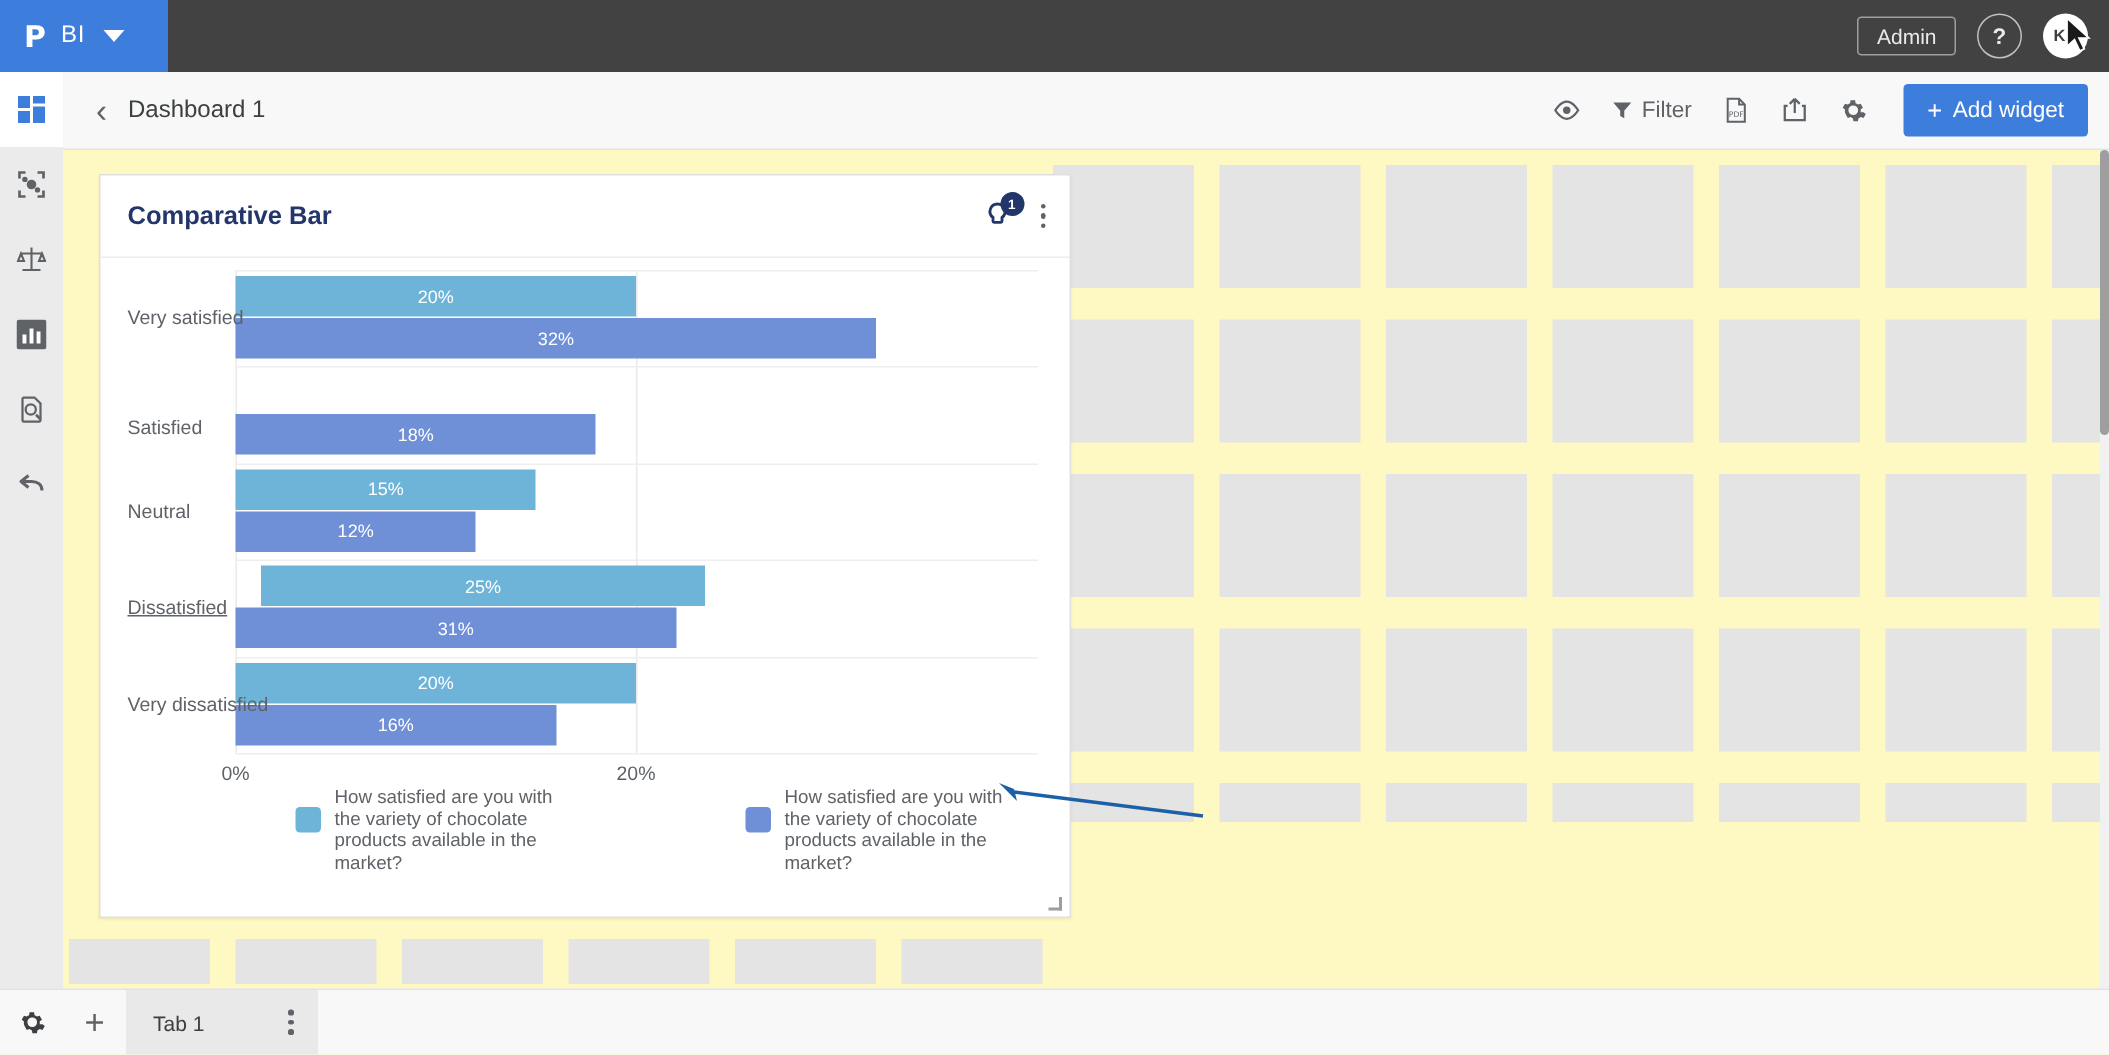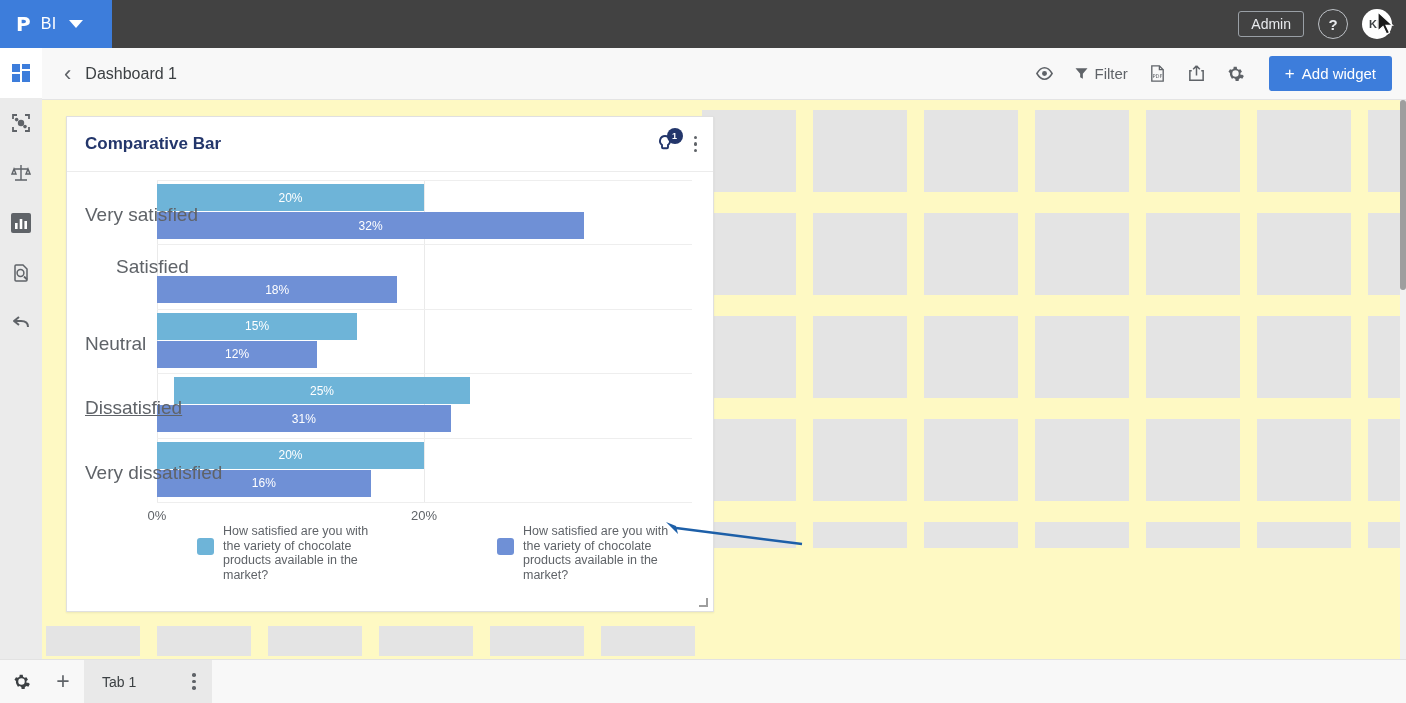--- a/index.html
+++ b/index.html
@@ -118,21 +118,21 @@
   }
   .gridline { position:absolute; top:0; bottom:0; width:1px; background:#eaeaea; }
   .rowline { position:absolute; left:0; right:0; height:1px; background:#eeeeee; }
   .bar {
     position:absolute; height:27px; display:flex; align-items:center; justify-content:center;
     color:#ffffff; font-size:12px;
   }
   .bar.a { background:#6eb4d8; }
   .bar.b { background:#6f90d6; }
   .cat-label {
-    position:absolute; left:18px; font-size:19px; color:#5f6368; white-space:nowrap;
+    position:absolute; left:18px; font-size:13px; color:#5f6368; white-space:nowrap;
   }
   .xtick {
     position:absolute; font-size:13px; color:#5f6368; transform:translateX(-50%);
   }
   .legend { position:absolute; left:130px; top:352px; display:flex; gap:128px; }
   .legend-item { display:flex; align-items:flex-start; gap:9px; width:172px; }
   .swatch { width:17px;height:17px;border-radius:3px; flex:none; margin-top:14px;}
   .swatch.a { background:#6eb4d8; }
   .swatch.b { background:#6f90d6; }
   .legend-text { font-size:12.5px; line-height:14.6px; color:#5f6368; }
@@ -347,21 +347,21 @@
             <div class="rowline" style="top: 193.2px;"></div>
             <div class="bar a" style="top: 197.2px; left: 17px; width: 296px;">25%</div>
             <div class="bar b" style="top: 225.2px; left: 0px; width: 293.7px;">31%</div>
             <div class="rowline" style="top: 257.6px;"></div>
             <div class="bar a" style="top: 261.6px; left: 0px; width: 267px;">20%</div>
             <div class="bar b" style="top: 289.6px; left: 0px; width: 213.6px;">16%</div>
             <div class="rowline" style="top: 322px;"></div>
           </div>
         <div id="catlabels">
             <div class="cat-label" style="top: 32.2px;">Very satisfied</div>
-            <div class="cat-label" style="top: 84px; margin-left: 31px;">Satisfied</div>
+            <div class="cat-label" style="top: 105px;">Satisfied</div>
             <div class="cat-label" style="top: 161px;">Neutral</div>
             <div class="cat-label" style="top: 225.4px; text-decoration: underline;">Dissatisfied</div>
             <div class="cat-label" style="top: 289.8px;">Very dissatisfied</div>
           </div>
         <div id="xticks">
             <div class="xtick" style="left: 90px; top: 336px;">0%</div>
             <div class="xtick" style="left: 357px; top: 336px;">20%</div>
           </div>
 
         <div class="legend">

